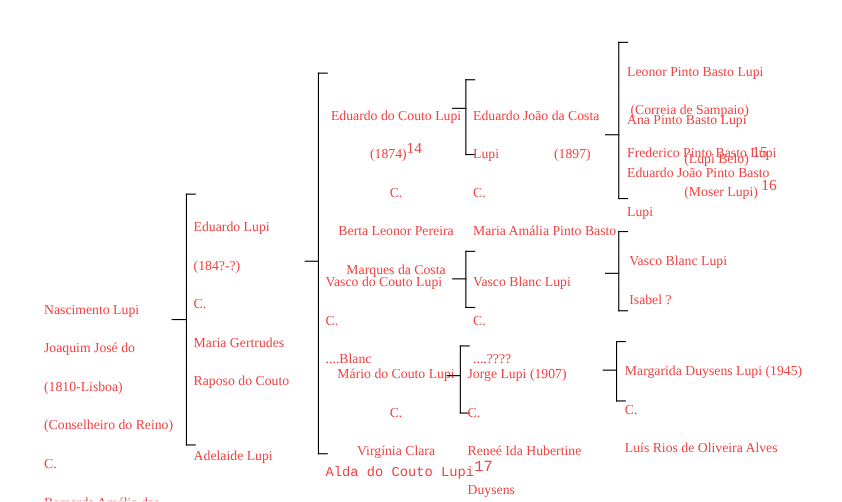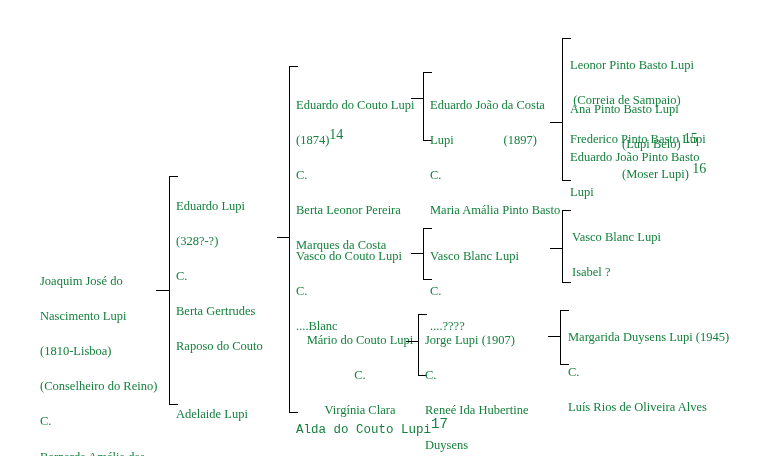--- a/index.html
+++ b/index.html
@@ -13,21 +13,21 @@
     height: 456px;
     background: #ffffff;
     font-family: "Liberation Serif", "DejaVu Serif", serif;
     color: #000000;
     overflow: hidden;
   }
   .node {
     position: absolute;
     font-size: 12.5px;
     line-height: 17.6px;
-    color: #15803d;
+    color: #ef4444;
     white-space: pre-line;
   }
   .node .ln {
     display: block;
     white-space: pre;
   }
   .node .ln.indent {
     padding-left: 52px;
   }
   sup {
@@ -52,50 +52,50 @@
     position: absolute;
     background: #ffffff;
   }
 </style>
 </head>
 <body>
 
 <div id="canvas">
 
   <div class="node" style="left:40px; top:255px; width:125px;">
+    <span class="ln">Nascimento Lupi</span>
     <span class="ln">Joaquim José do</span>
-    <span class="ln">Nascimento Lupi</span>
     <span class="ln">(1810-Lisboa)</span>
     <span class="ln">(Conselheiro do Reino)</span>
     <span class="ln">C.</span>
     <span class="ln">Bernarda Amélia das</span>
     
   </div>
 
   <div class="stub" style="left:156px; top:290px; width:13px;"></div>
 
   <div class="bracket" style="left:169px; top:176px; width:9px; height:229px;"></div>
 
   <div class="node" style="left:176px; top:180px; width:110px;">
     <span class="ln">Eduardo Lupi</span>
-    <span class="ln">(328?-?)</span>
+    <span class="ln">(184?-?)</span>
     <span class="ln">C.</span>
-    <span class="ln">Berta Gertrudes</span>
+    <span class="ln">Maria Gertrudes</span>
     <span class="ln">Raposo do Couto</span>
   </div>
 
   <div class="node" style="left:176px; top:388px; width:110px;">
     <span class="ln">Adelaide Lupi</span>
   </div>
 
   <div class="stub" style="left:277px; top:237px; width:13px;"></div>
 
   <div class="bracket" style="left:289px; top:66px; width:9px; height:347px;"></div>
 
-  <div class="node" style="left:296px; top:79px; width:128px;">
+  <div class="node" style="left:296px; top:79px; width:128px;text-align:center;">
     <span class="ln">Eduardo do Couto Lupi</span>
     <span class="ln"><span>(1874)</span><sup>14</sup></span>
     <span class="ln">C.</span>
     <span class="ln">Berta Leonor Pereira</span>
     <span class="ln">Marques da Costa</span>
   </div>
 
   <div class="node" style="left:296px; top:230px; width:128px;">
     <span class="ln">Vasco do Couto Lupi</span>
     <span class="ln">C.</span>

